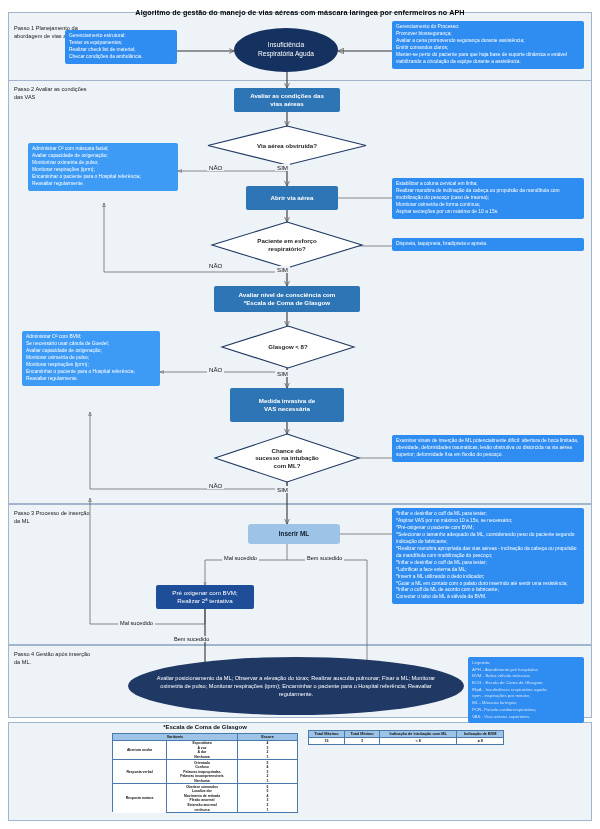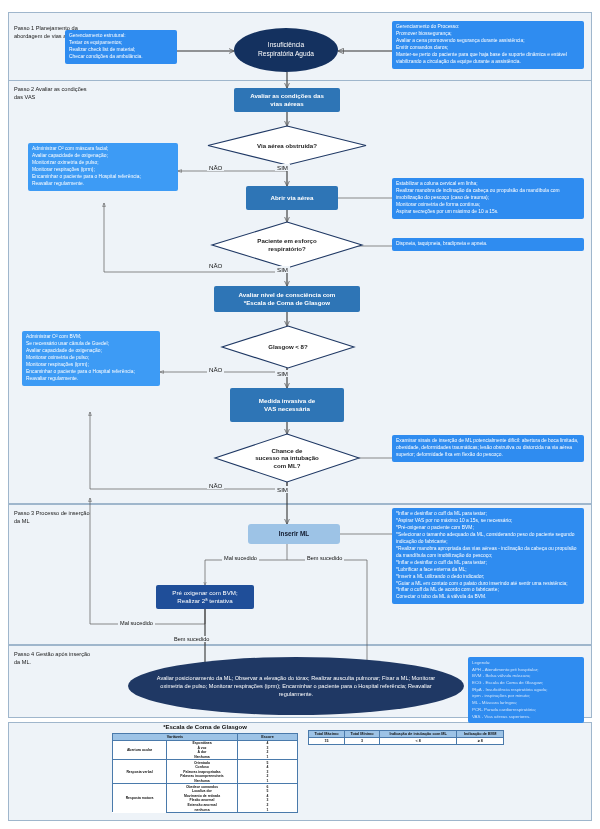--- a/index.html
+++ b/index.html
@@ -197,20 +197,21 @@
 <body>
 
 <div id="page">
 
   <div class="band" style="left:8px; top:12px; width:584px; height:76px;"></div>
   <div class="band" style="left:8px; top:80px; width:584px; height:424px;"></div>
   <div class="band" style="left:8px; top:504px; width:584px; height:141px;"></div>
   <div class="band" style="left:8px; top:645px; width:584px; height:73px;"></div>
   <div class="tablepanel" style="left:8px; top:722px; width:584px; height:99px;"></div>
 
+  <div class="title">Algoritmo de gestão do manejo de vias aéreas com máscara laríngea por enfermeiros no APH</div>
 
   <div class="band-label" style="left:14px; top:24px;">Passo 1 Planejamento da abordagem de vias aéreas</div>
   <div class="band-label" style="left:14px; top:85px;">Passo 2 Avaliar as condições das VAS</div>
   <div class="band-label" style="left:14px; top:509px;">Passo 3 Processo de inserção da ML</div>
   <div class="band-label" style="left:14px; top:650px;">Passo 4 Gestão após inserção da ML.</div>
 
   <svg id="wires">
     <defs>
       <marker id="ah" markerWidth="6" markerHeight="6" refX="5" refY="3" orient="auto">
         <path d="M0,0.6 L5.2,3 L0,5.4 z" fill="#333" stroke="none"></path>

